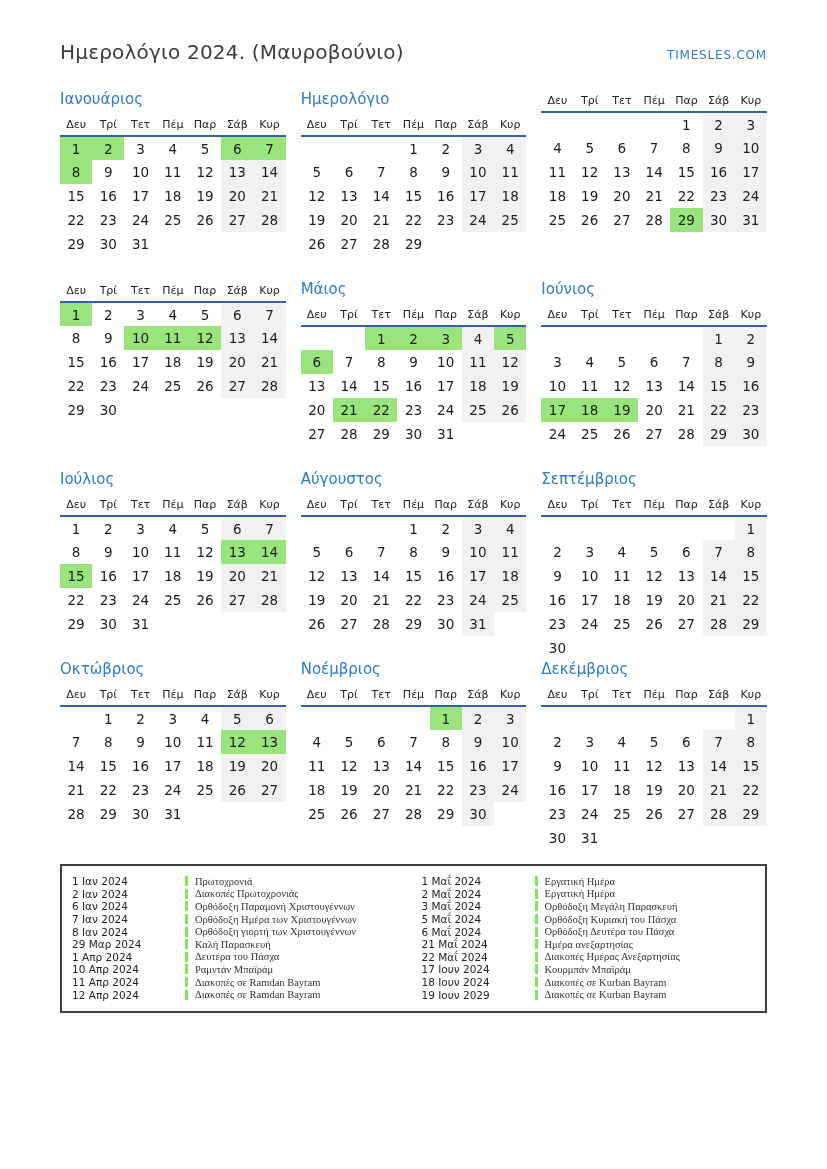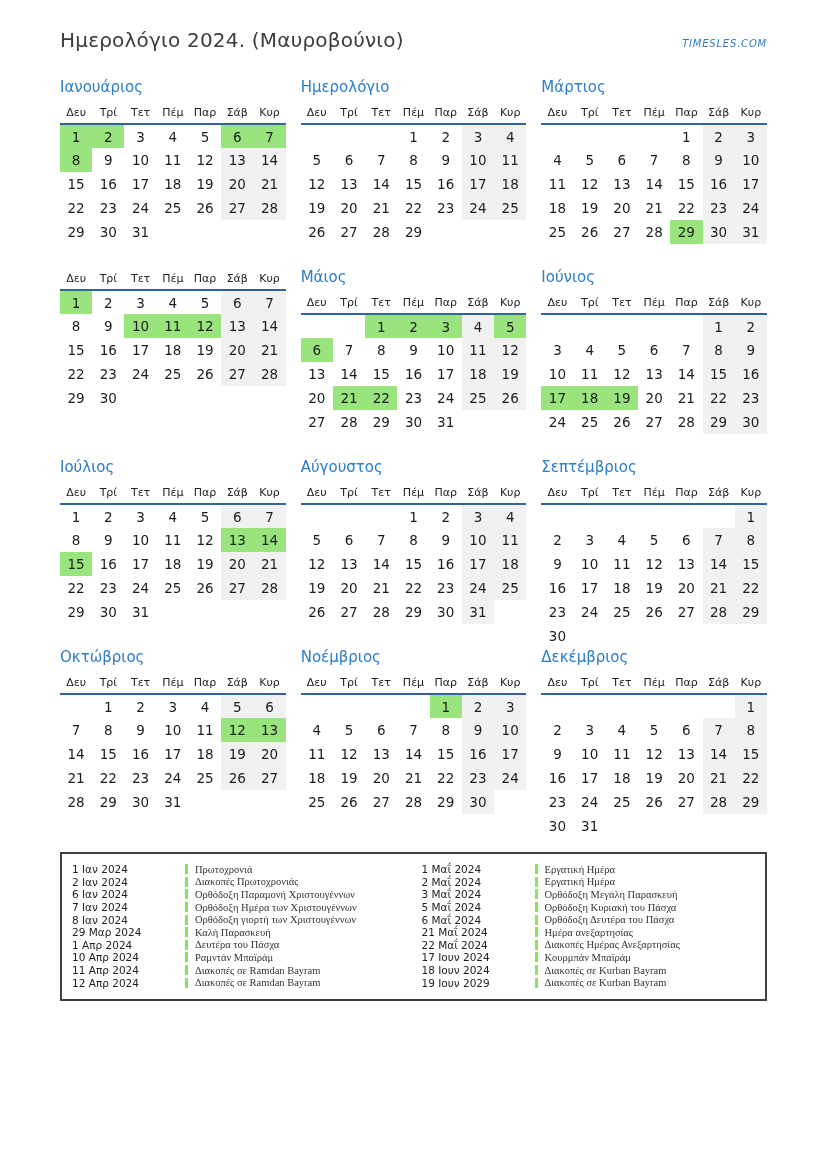--- a/index.html
+++ b/index.html
@@ -13,23 +13,23 @@
   *{box-sizing:border-box;margin:0;padding:0;}
   html,body{background:#fff;}
   body{
     width:827px;height:1169px;
     font-family:"DejaVu Sans","Liberation Sans",sans-serif;
     color:var(--ink);
     overflow:hidden;
   }
   .page{width:827px;height:1169px;padding:0 60px;}
   
-  .hdr{display:flex;justify-content:space-between;align-items:baseline;padding-top:28px;}
+  .hdr{display:flex;justify-content:space-between;align-items:baseline;padding-top:40px;}
   .hdr h1{font-size:20px;font-weight:normal;color:#3c3c3c;letter-spacing:.2px;}
-  .site-link{font-size:10px;color:var(--blue);text-decoration:none;letter-spacing:.8px;cursor:pointer;font-style:italic;}
+  .site-link{font-size:12px;color:var(--blue);text-decoration:none;letter-spacing:.8px;cursor:pointer;}
   
   .months{display:grid;grid-template-columns:repeat(3,1fr);column-gap:15px;row-gap:0;margin-top:26px;}
   .month{width:100%;}
   .month-title{font-size:15px;color:var(--blue);font-weight:normal;height:18px;line-height:18px;margin-bottom:6px;}
   table{width:100%;border-collapse:collapse;table-layout:fixed;}
   thead th{
     font-size:11px;font-weight:normal;color:#222;
     height:22px;vertical-align:middle;text-align:center;
     border-bottom:2px solid var(--underline);
   }
@@ -196,21 +196,20 @@
               <td></td>
               <td></td>
               <td></td>
               <td></td>
               <td></td>
             </tr>
           </tbody>
         </table>
       </div>
       <div class="month">
-        <div class="month-title">Μάρτιος</div>
         <table>
           <thead>
             <tr>
               <th>Δευ</th>
               <th>Τρί</th>
               <th>Τετ</th>
               <th>Πέμ</th>
               <th>Παρ</th>
               <th>Σάβ</th>
               <th>Κυρ</th>

